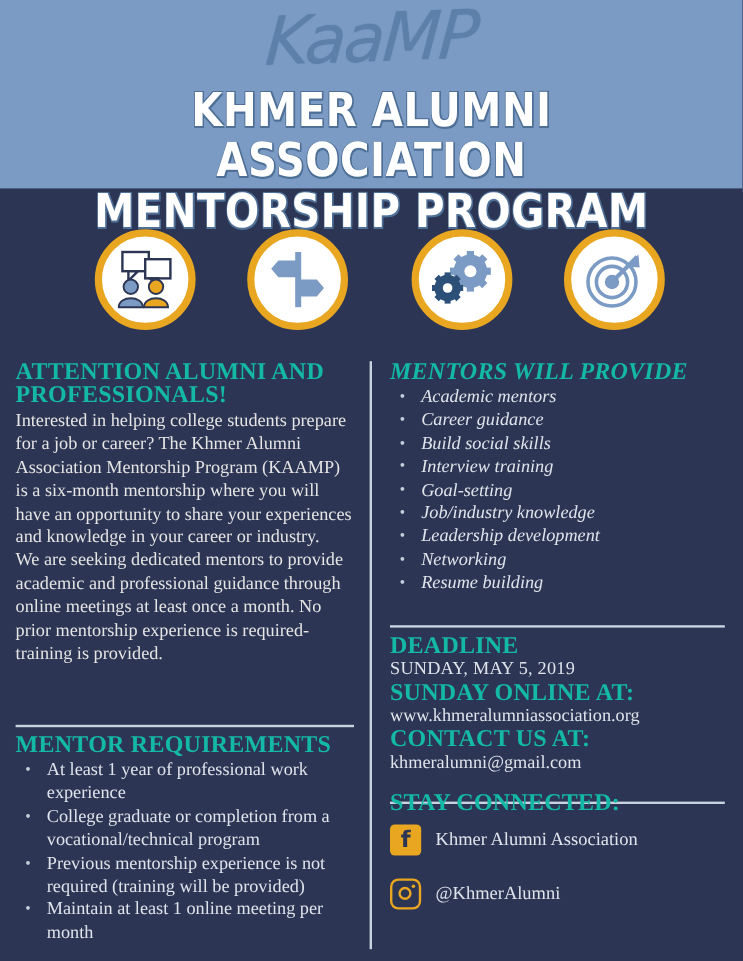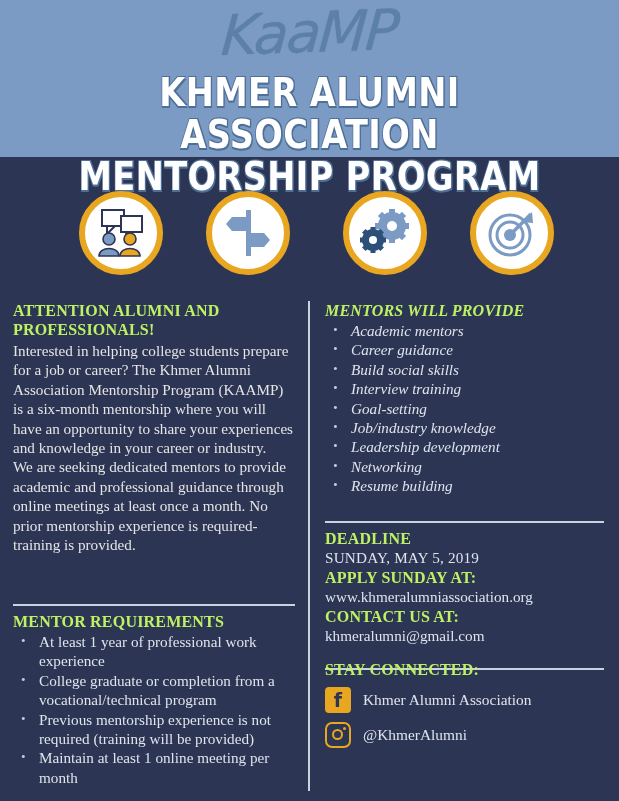--- a/index.html
+++ b/index.html
@@ -101,23 +101,23 @@
   }
 
   .col {
     position: absolute;
     top: 301px;
   }
   .col-left  { left: 13px;  width: 283px; }
   .col-right { left: 325px; width: 283px; font-style: italic; }
 
   .sec-head {
-    color: #bef264;
+    color: #14b8a6;
     font-weight: bold;
-    font-size: 16px;
+    font-size: 20px;
     line-height: 19px;
     letter-spacing: 0.2px;
   }
 
   .body-text {
     color: #e5e5e5;
     font-size: 15.2px;
     line-height: 19.4px;
     margin-top: 2px;
   }
@@ -169,21 +169,21 @@
     line-height: 20px;
   }
   .plain-line.caps { letter-spacing: 0.2px; }
 
   
   .social-row {
     display: flex;
     align-items: center;
     margin-top: 8px;
   }
-  .social-row + .social-row { margin-top: 9px; }
+  .social-row + .social-row { margin-top: 19px; }
   .social-label {
     color: #dfe4ec;
     font-size: 15.4px;
     margin-left: 12px;
   }
   .fb-icon {
     width: 26px; height: 26px;
     border-radius: 4px;
     background: #e8a621;
     position: relative;
@@ -337,21 +337,21 @@
       <li>Job/industry knowledge</li>
       <li>Leadership development</li>
       <li>Networking</li>
       <li>Resume building</li>
     </ul>
   </div>
 
   <div class="dl-block">
     <div class="sec-head">DEADLINE</div>
     <div class="plain-line caps">SUNDAY, MAY 5, 2019</div>
-    <div class="sec-head">APPLY SUNDAY AT:</div>
+    <div class="sec-head">SUNDAY ONLINE AT:</div>
     <div class="plain-line">www.khmeralumniassociation.org</div>
     <div class="sec-head">CONTACT US AT:</div>
     <div class="plain-line">khmeralumni@gmail.com</div>
   </div>
 
   <div class="sc-block">
     <div class="sec-head">STAY CONNECTED:</div>
 
     <div class="social-row">
       <span class="fb-icon">

